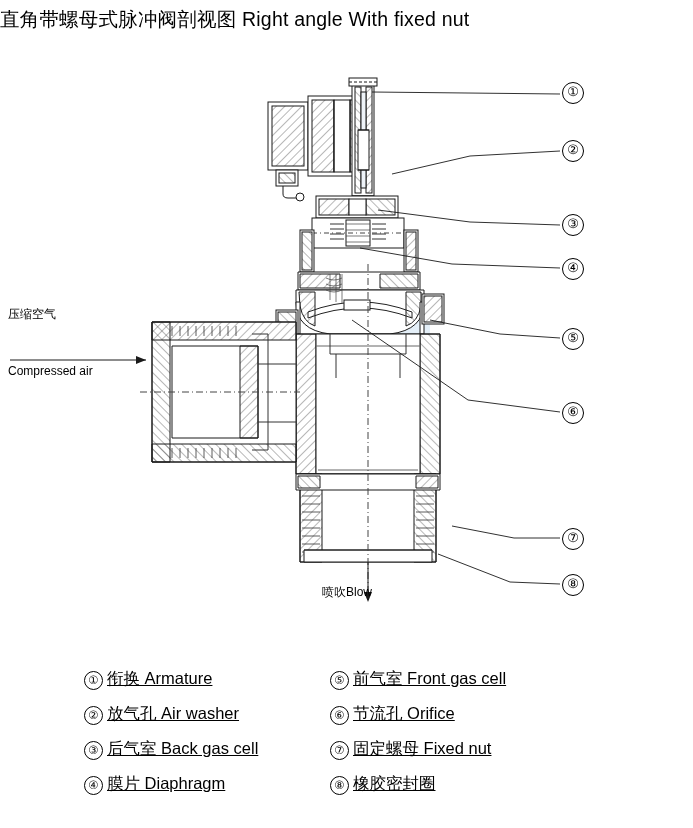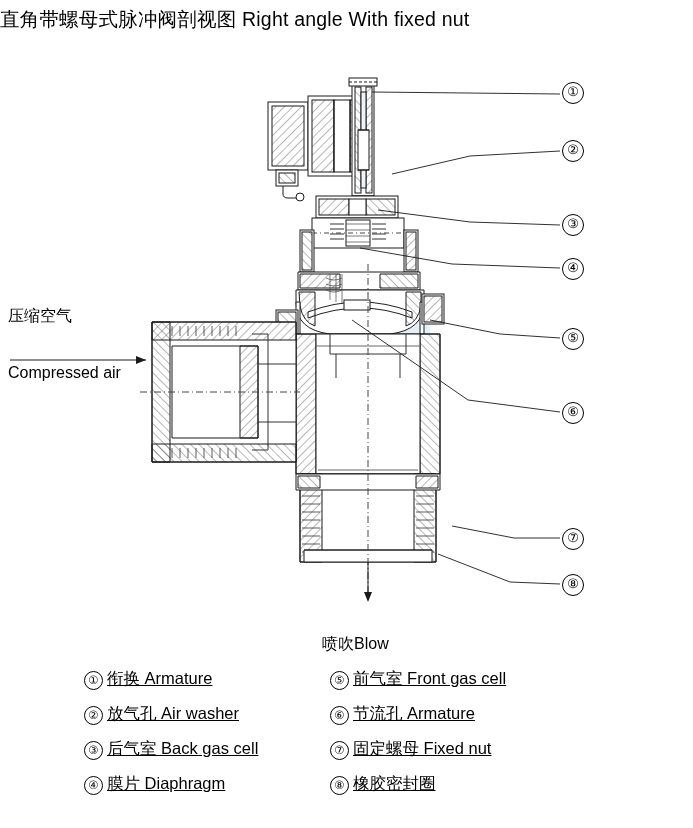--- a/index.html
+++ b/index.html
@@ -23,21 +23,21 @@
   #stage svg{display:block;}
   .callout-num{
     position:absolute;
     width:20px;height:20px;
     border:1px solid #000;border-radius:50%;
     font-size:13px;line-height:18px;text-align:center;
     background:#fff;
   }
   .lbl{
     position:absolute;
-    font-size:16px;
+    font-size:12px;
     white-space:nowrap;
   }
   #legend{
     position:absolute;left:0;top:660px;width:693px;height:168px;
   }
   .leg-col{
     position:absolute;
     font-size:16.5px;
   }
   .leg-item{
@@ -230,21 +230,21 @@
   <div class="callout-num" style="left:562px;top:106px;">②</div>
   <div class="callout-num" style="left:562px;top:180px;">③</div>
   <div class="callout-num" style="left:562px;top:224px;">④</div>
   <div class="callout-num" style="left:562px;top:294px;">⑤</div>
   <div class="callout-num" style="left:562px;top:368px;">⑥</div>
   <div class="callout-num" style="left:562px;top:494px;">⑦</div>
   <div class="callout-num" style="left:562px;top:540px;">⑧</div>
 
   <div class="lbl" style="left:8px;top:272px;">压缩空气</div>
   <div class="lbl" style="left:8px;top:294px;margin-top:36px;">Compressed air</div>
-  <div class="lbl" style="left:322px;top:600px;">喷吹Blow</div>
+  <div class="lbl" style="left:322px;top:550px;">喷吹Blow</div>
 </div>
 
 <div id="legend">
 
   <div class="leg-col" style="left:84px;top:8px;">
     <div class="leg-item">
       <span class="leg-circ">①</span>
       <span class="leg-txt">衔换 Armature</span>
     </div>
     <div class="leg-item">
@@ -261,21 +261,21 @@
     </div>
   </div>
 
   <div class="leg-col" style="left:330px;top:8px;">
     <div class="leg-item">
       <span class="leg-circ">⑤</span>
       <span class="leg-txt">前气室 Front gas cell</span>
     </div>
     <div class="leg-item">
       <span class="leg-circ">⑥</span>
-      <span class="leg-txt">节流孔 Armature</span>
+      <span class="leg-txt">节流孔 Orifice</span>
     </div>
     <div class="leg-item">
       <span class="leg-circ">⑦</span>
       <span class="leg-txt">固定螺母 Fixed nut</span>
     </div>
     <div class="leg-item">
       <span class="leg-circ">⑧</span>
       <span class="leg-txt">
         <span class="l1">橡胶密封圈</span>
       </span>

